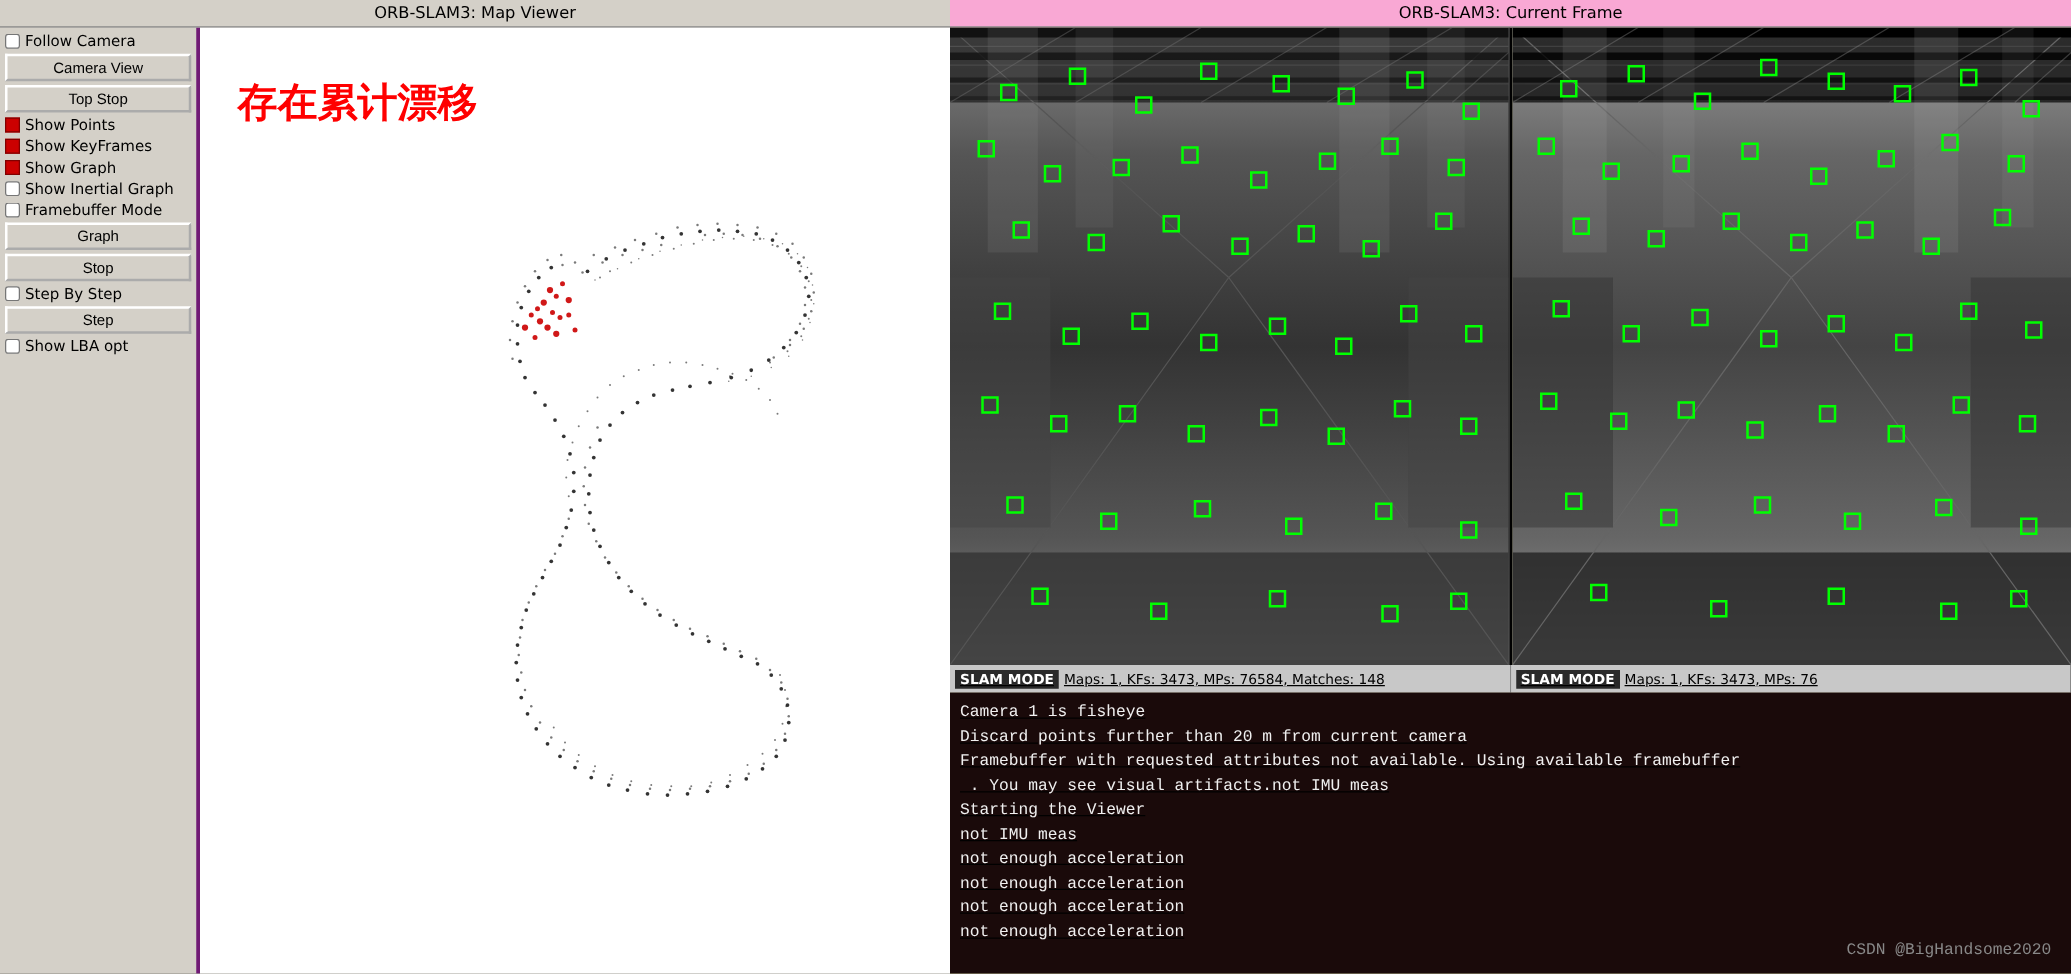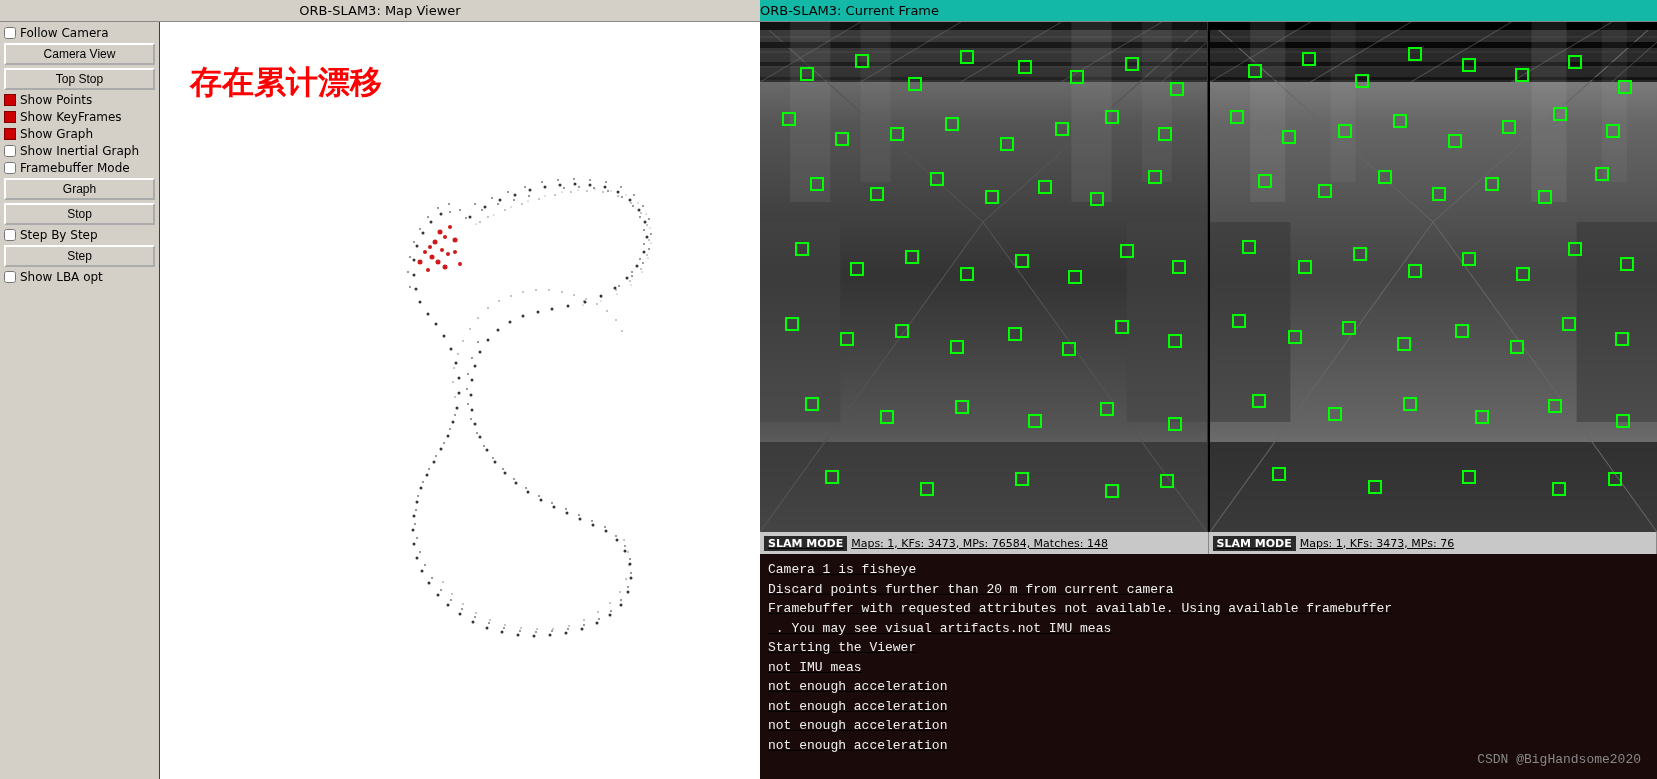--- a/index.html
+++ b/index.html
@@ -18,21 +18,22 @@
       background: #d4d0c8;
       text-align: center;
       font-size: 13px;
       color: #000;
       padding: 3px 0;
       width: 760px;
       border-bottom: 1px solid #888;
       flex-shrink: 0;
     }
     .title-bar-right {
-      background: #14b8a6;
+      background: #f9a8d4;
+      text-align: center;
       font-size: 13px;
       color: #000;
       padding: 3px 0;
       flex: 1;
       border-bottom: 1px solid #888;
     }
 
     .top-row {
       display: flex;
       height: 22px;
@@ -49,21 +50,21 @@
     .left-panel {
       width: 760px;
       display: flex;
       flex-shrink: 0;
       background: #f0f0f0;
     }
 
     .sidebar {
       width: 160px;
       background: #d4d0c8;
-      border-right: 1px solid #701a75;
+      border-right: 3px solid #701a75;
       padding: 4px;
       display: flex;
       flex-direction: column;
       gap: 3px;
       flex-shrink: 0;
     }
 
     .sidebar-checkbox-row {
       display: flex;
       align-items: center;

